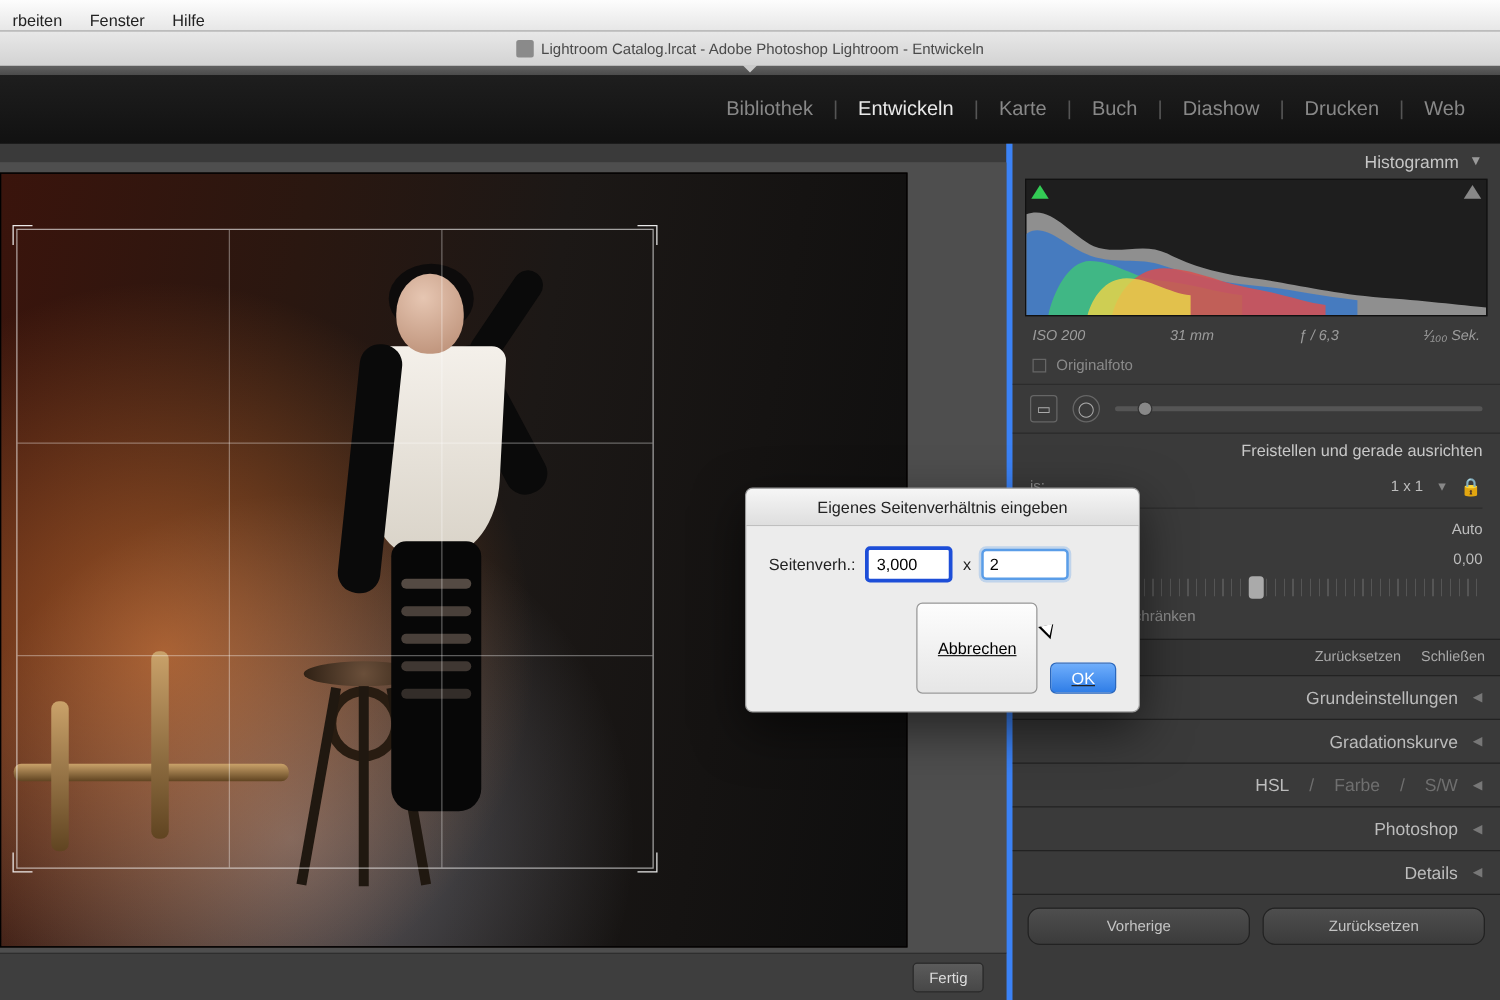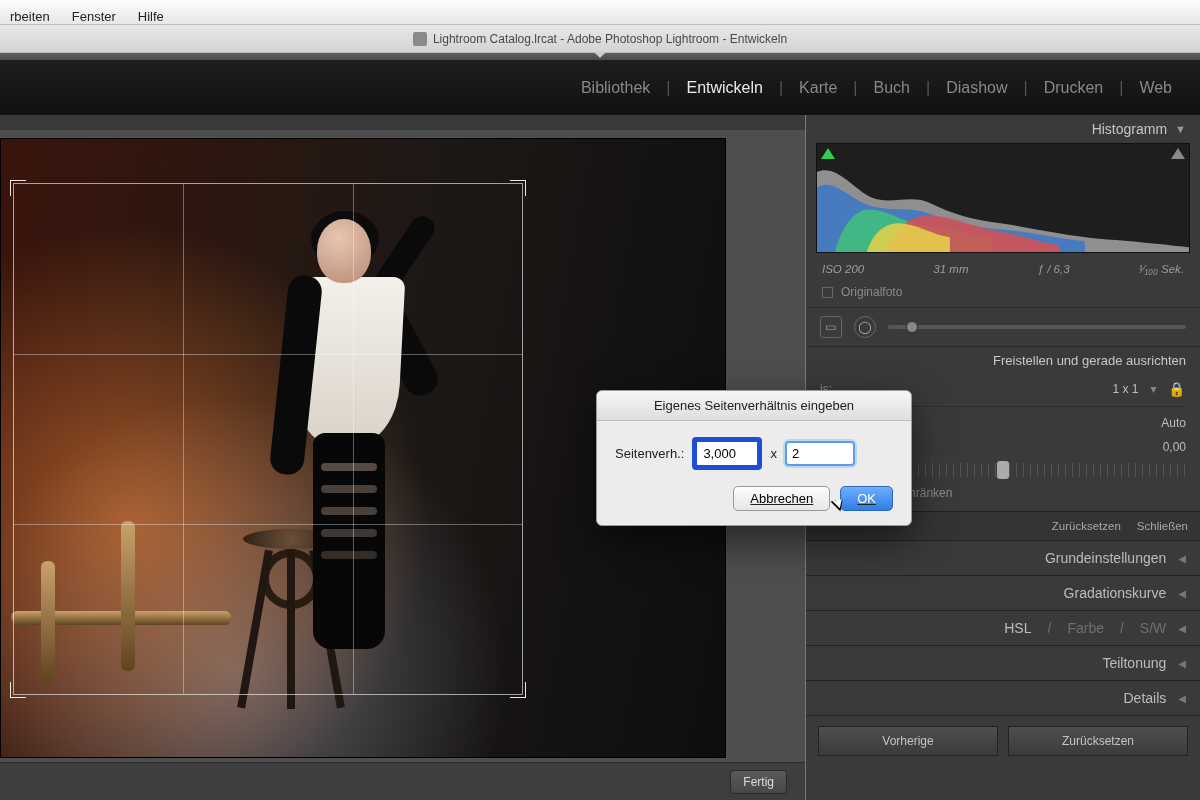--- a/index.html
+++ b/index.html
@@ -61,21 +61,21 @@
   .crop-overlay .handle{position:absolute;width:16px;height:16px;border:1px solid rgba(255,255,255,0.9);}
   .crop-overlay .tl{left:-4px;top:-4px;border-right:none;border-bottom:none;}
   .crop-overlay .tr{right:-4px;top:-4px;border-left:none;border-bottom:none;}
   .crop-overlay .bl{left:-4px;bottom:-4px;border-right:none;border-top:none;}
   .crop-overlay .br{right:-4px;bottom:-4px;border-left:none;border-top:none;}
 
   .canvas-footer { height: 38px; background: #3e3e3e; display:flex; justify-content:flex-end; align-items:center; padding-right:18px; border-top:1px solid #2a2a2a;}
   .done-btn { padding: 4px 12px; font-size: 12px; background: linear-gradient(#5b5b5b,#474747); color:#ddd; border:1px solid #2a2a2a; border-radius:4px; cursor:pointer;}
 
   
-  .panel { width: 395px; background: #3a3a3a; color: #9f9f9f; font-size: 12px; overflow: hidden; border-left:1px solid #3b82f6;}
+  .panel { width: 395px; background: #3a3a3a; color: #9f9f9f; font-size: 12px; overflow: hidden; border-left:5px solid #3b82f6;}
   .panel-header { display:flex; justify-content:flex-end; align-items:center; padding:6px 14px 4px; font-size:14px; color:#c5c5c5;}
   .panel-header .tri { margin-left:8px; color:#9a9a9a; font-size:11px;}
   .histogram { margin: 2px 10px 6px; height: 110px; background:#1e1e1e; border:1px solid #111; position:relative; overflow:hidden;}
   .histogram svg { position:absolute; inset:0; }
   .hist-clip { position:absolute; top:4px; width:0;height:0;border-left:7px solid transparent;border-right:7px solid transparent;border-bottom:11px solid;}
   .hist-clip.l{left:4px;border-bottom-color:#33cc55;} .hist-clip.r{right:4px;border-bottom-color:#888;}
   .hist-meta { display:flex; justify-content:space-between; padding: 4px 16px 6px; font-size: 11.5px; font-style: italic; color:#9c9c9c;}
   .orig-row{display:flex;align-items:center;gap:8px;padding:4px 16px 8px;color:#8a8a8a;font-size:12px;border-bottom:1px solid #2c2c2c;}
   .orig-row .chk{width:11px;height:11px;border:1px solid #666;}
 
@@ -94,33 +94,33 @@
   .angle-slider{height:14px;background:repeating-linear-gradient(90deg,#555 0 1px,transparent 1px 7px);margin:4px 0;position:relative;border-radius:2px;}
   .angle-slider .knob{position:absolute;left:50%;top:-2px;width:12px;height:18px;background:#aaa;border-radius:3px;transform:translateX(-50%);}
   .reset-row{display:flex;justify-content:flex-end;gap:16px;padding:8px 4px 4px;color:#a8a8a8;font-size:11.5px;background:#343434;margin:6px -14px -8px;padding-right:12px;padding-top:8px;padding-bottom:8px;border-top:1px solid #222;}
 
   .collapsed { display:flex; justify-content:flex-end; align-items:center; padding:9px 14px; border-bottom:1px solid #222; color:#bcbcbc; font-size:14px; gap:12px;}
   .collapsed .tri{color:#777;font-size:10px;}
   .collapsed .sub{color:#6f6f6f;}
   .collapsed .sub.sep{padding:0 4px;}
 
   .bottom-btns{display:flex;gap:10px;padding:10px 12px;}
-  .bottom-btns button{flex:1;padding:7px 0;background:linear-gradient(#4e4e4e,#3b3b3b);border:1px solid #222;border-radius:0;color:#c4c4c4;font-size:12px;cursor:pointer;}
+  .bottom-btns button{flex:1;padding:7px 0;background:linear-gradient(#4e4e4e,#3b3b3b);border:1px solid #222;border-radius:10px;color:#c4c4c4;font-size:12px;cursor:pointer;}
 
   
   .dialog { position:absolute; left:596px; top:390px; width:316px; background:#ececec; border:1px solid #9a9a9a; border-radius:6px; box-shadow:0 14px 40px rgba(0,0,0,0.55); font-size:13px; color:#222;}
   .dialog .dtitle{padding:7px 0;text-align:center;background:linear-gradient(#f6f6f6,#dedede);border-bottom:1px solid #bfbfbf;border-radius:6px 6px 0 0;}
   .dialog .dbody{padding:16px 18px 14px;}
   .dialog .drow{display:flex;align-items:center;gap:8px;margin-bottom:16px;}
   .dialog .drow label{flex:0 0 auto;}
-  .dialog input[type=text]{width:70px;padding:4px 6px;border:5px solid #1d4ed8;border-radius:4px;font-size:13px;background:#fff;}
+  .dialog input[type=text]{width:70px;padding:4px 6px;border:3px solid #1d4ed8;border-radius:4px;font-size:13px;background:#fff;}
   .dialog input.focus{border:2px solid #5a9de8;padding:3px 5px;box-shadow:0 0 0 2px rgba(90,157,232,0.3);}
   .dialog .dbtns{display:flex;justify-content:flex-end;gap:10px;text-decoration:underline;}
   .dialog button{padding:4px 16px;border-radius:5px;font-size:13px;border:1px solid #999;background:linear-gradient(#fdfdfd,#e6e6e6);cursor:pointer;}
-  .dialog button.primary{background:linear-gradient(#6faefc,#2f7de6);border-color:#2a67bd;color:#fff;}
+  .dialog button.primary{background:linear-gradient(#6faefc,#2f7de6);border-color:#2a67bd;color:#fff;margin-top:48px;}
   .cursor{position:absolute;left:834px;top:496px;width:0;height:0;pointer-events:none;z-index:99;}
   .cursor::before{content:"";position:absolute;width:0;height:0;border-left:10px solid #000;border-top:7px solid transparent;border-bottom:7px solid transparent;transform:rotate(-45deg);}
   .cursor::after{content:"";position:absolute;left:1px;top:1px;width:0;height:0;border-left:8px solid #fff;border-top:5px solid transparent;border-bottom:5px solid transparent;transform:rotate(-45deg);}
 </style>
 </head>
 <body>
 
 <div class="os-menu">
   <span>rbeiten</span>
   <span>Fenster</span>
@@ -273,21 +273,21 @@
     </div>
     <div class="collapsed">
       <span>HSL</span>
       <span class="sub sep">/</span>
       <span class="sub">Farbe</span>
       <span class="sub sep">/</span>
       <span class="sub">S/W</span>
       <span class="tri">◀</span>
     </div>
     <div class="collapsed">
-      <span>Teiltonung</span>
+      <span>Photoshop</span>
         <span class="tri">◀</span>
     </div>
     <div class="collapsed">
       <span>Details</span>
         <span class="tri">◀</span>
     </div>
 
     <div class="bottom-btns">
       <button>Vorherige</button>
       <button>Zurücksetzen</button>

